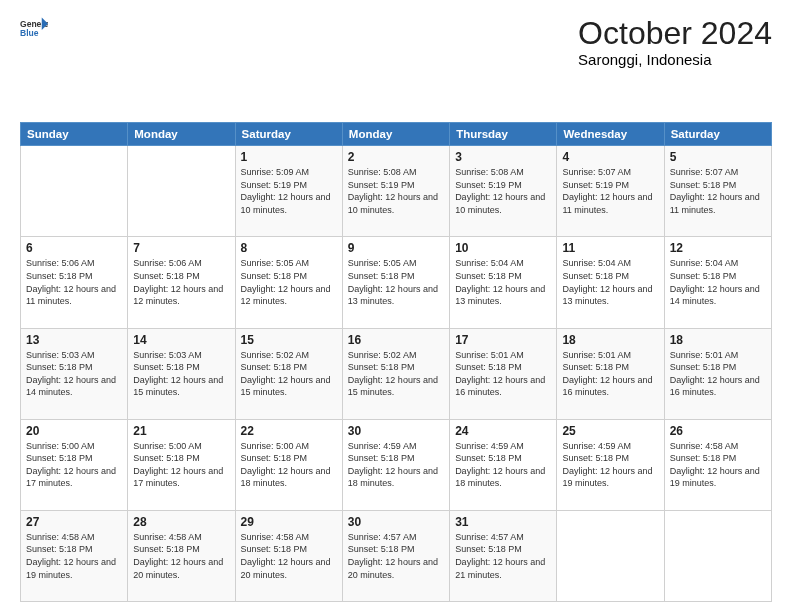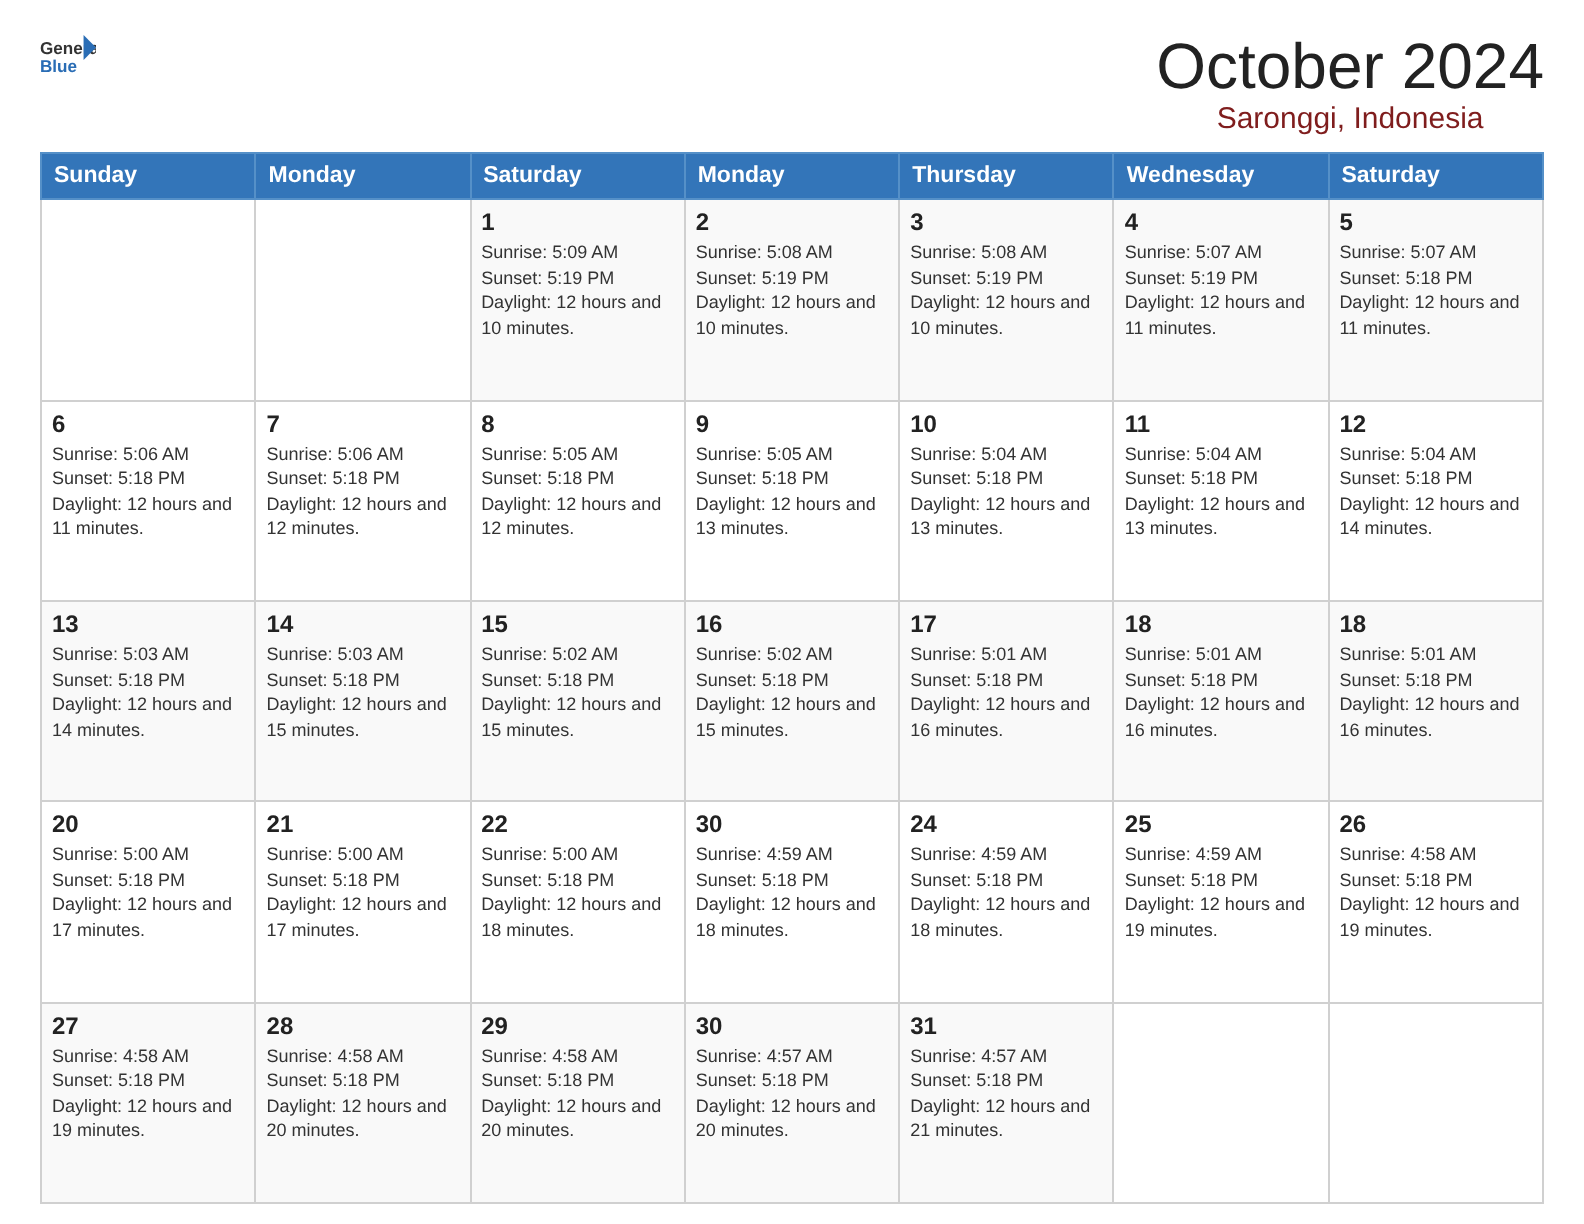--- a/index.html
+++ b/index.html
@@ -26,37 +26,38 @@
     .logo {
       display: flex;
       align-items: center;
       gap: 2px;
     }
     .logo-icon {
       width: 28px;
       height: 28px;
     }
     .title-block {
-      text-align: center;
+      text-align: left;
     }
     .title-block h1 {
       font-size: 32px;
       font-weight: normal;
       color: #222;
       line-height: 1.1;
     }
     .title-block h2 {
       font-size: 15px;
       font-weight: normal;
-      color: #7f1d1d;
+      color: #000000;
     }
     .calendar {
       width: 100%;
       border-collapse: collapse;
       flex: 1;
+      margin-top: 46px;
     }
     .calendar thead tr th {
       background: #3375b9;
       color: #fff;
       font-size: 11.5px;
       font-weight: bold;
       padding: 5px 6px;
       border: 1px solid #5590c8;
       text-align: left;
     }

